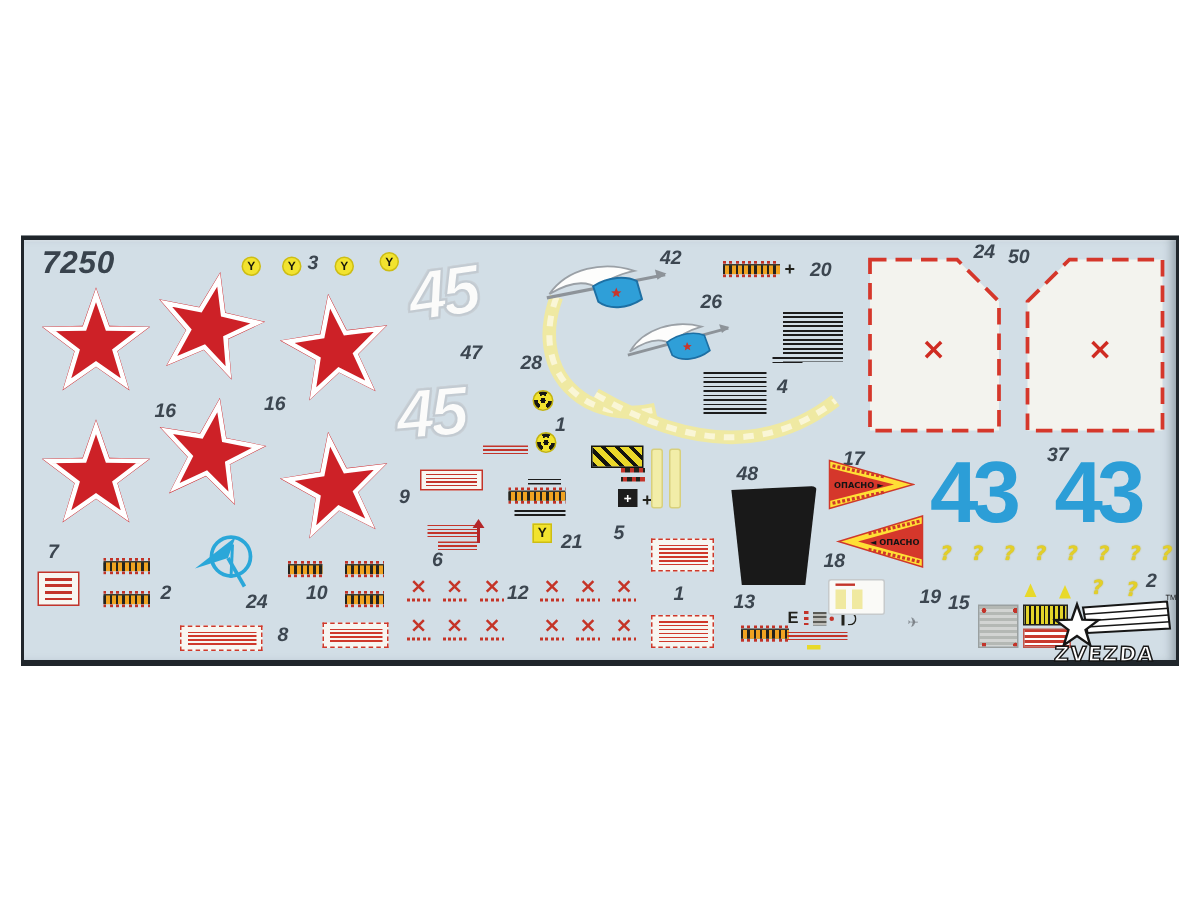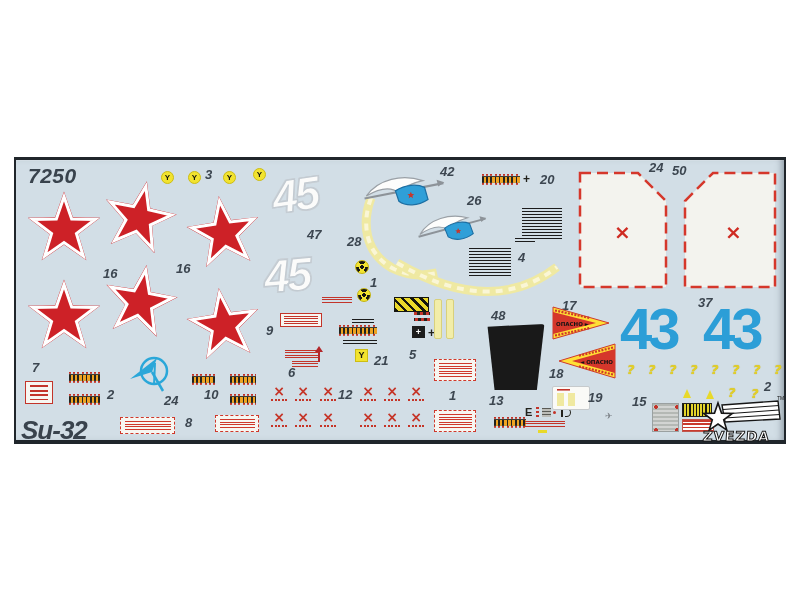--- a/index.html
+++ b/index.html
@@ -96,21 +96,20 @@
 <div id="sheet">
 
   <svg width="768" height="280" style="left:0;top:0">
     <path d="M355,38 C346,62 348,92 376,108 C388,114 404,117 421,113" fill="none" stroke="#efe9a2" stroke-width="9"></path>
     <path d="M355,38 C346,62 348,92 376,108 C388,114 404,117 421,113" fill="none" stroke="#faf6d6" stroke-width="4" stroke-dasharray="7 6"></path>
     <path d="M381,103 Q476,158 541,107" fill="none" stroke="#efe9a2" stroke-width="9"></path>
     <path d="M381,103 Q476,158 541,107" fill="none" stroke="#faf6d6" stroke-width="4" stroke-dasharray="7 6"></path>
   </svg>
 
   <b class="kit">7250</b>
-  <b class="su">Su-32</b>
 
   <div class="yc" style="left:145px;top:11px">Y</div>
   <div class="yc" style="left:172px;top:11px">Y</div>
   <b class="n" style="left:189px;top:7px">3</b>
   <div class="yc" style="left:207px;top:11px">Y</div>
   <div class="yc" style="left:237px;top:8px">Y</div>
 
   <svg class="star" width="76" height="79" style="left:10px;top:30px">
       <use href="#star5"></use>
     </svg>
@@ -289,21 +288,21 @@
   <div class="obar" style="left:478px;top:257px;width:32px"></div>
   <b class="eS" style="left:509px;top:247px">E</b>
   <div class="vd" style="left:520px;top:247px"></div>
   <div class="gbk" style="left:526px;top:248px"></div>
   <div class="rl2" style="left:509px;top:261px;width:40px;height:7px"></div>
   <div class="rd" style="left:537px;top:251px"></div>
   <div class="bb" style="left:545px;top:248px"></div>
   <div class="br" style="left:549px;top:248px"></div>
   <div class="yd" style="left:522px;top:270px"></div>
   <div class="plate" style="left:536px;top:226px"></div>
-  <b class="n" style="left:572px;top:230px">19</b>
+  <b class="n" style="left:597px;top:230px">19</b>
   <b class="plane" style="left:589px;top:252px">✈</b>
 
   <b class="n" style="left:616px;top:234px">15</b>
   <div class="ydrop" style="left:667px;top:229px"></div>
   <div class="ydrop" style="left:690px;top:230px"></div>
   <div class="gb15" style="left:636px;top:243px"></div>
   <div class="yb15" style="left:666px;top:243px"></div>
   <div class="rw15" style="left:666px;top:259px"></div>
 
   <svg width="86" height="52" style="left:682px;top:232px">

